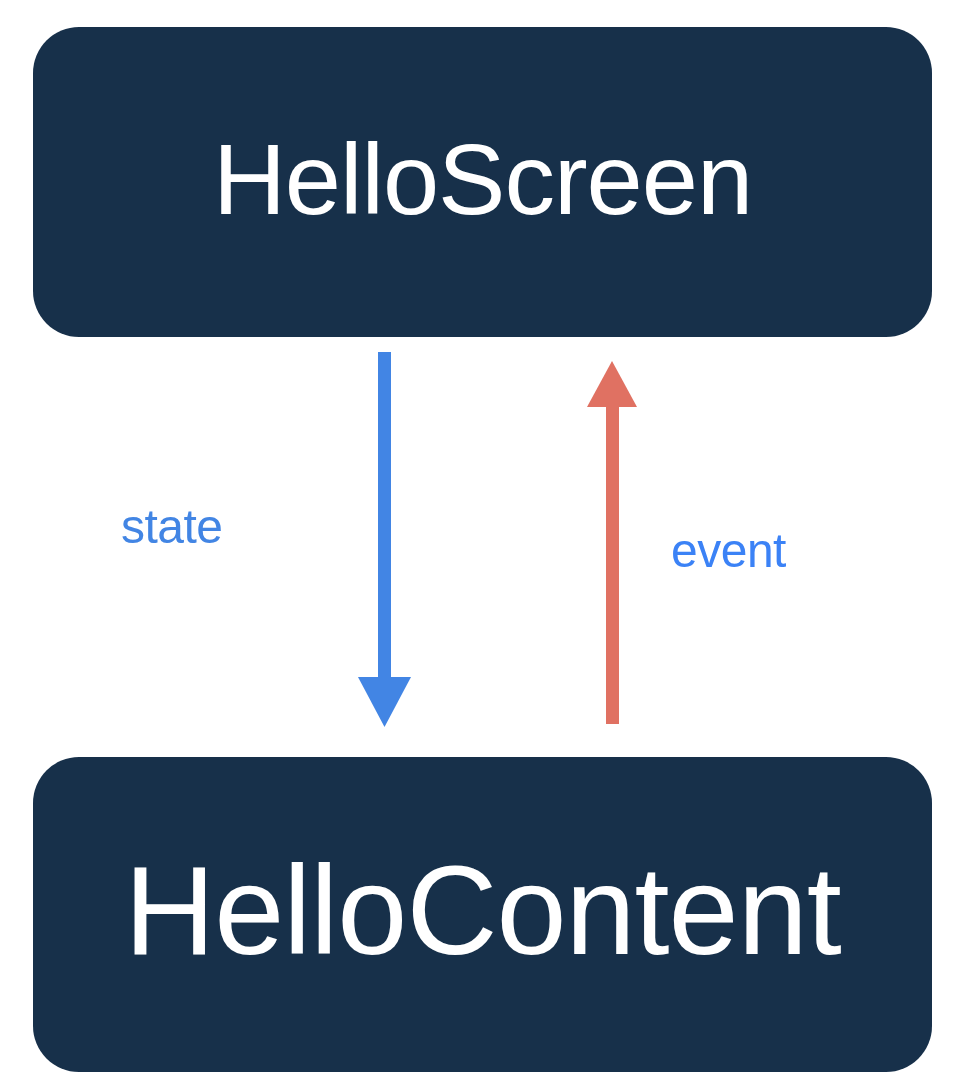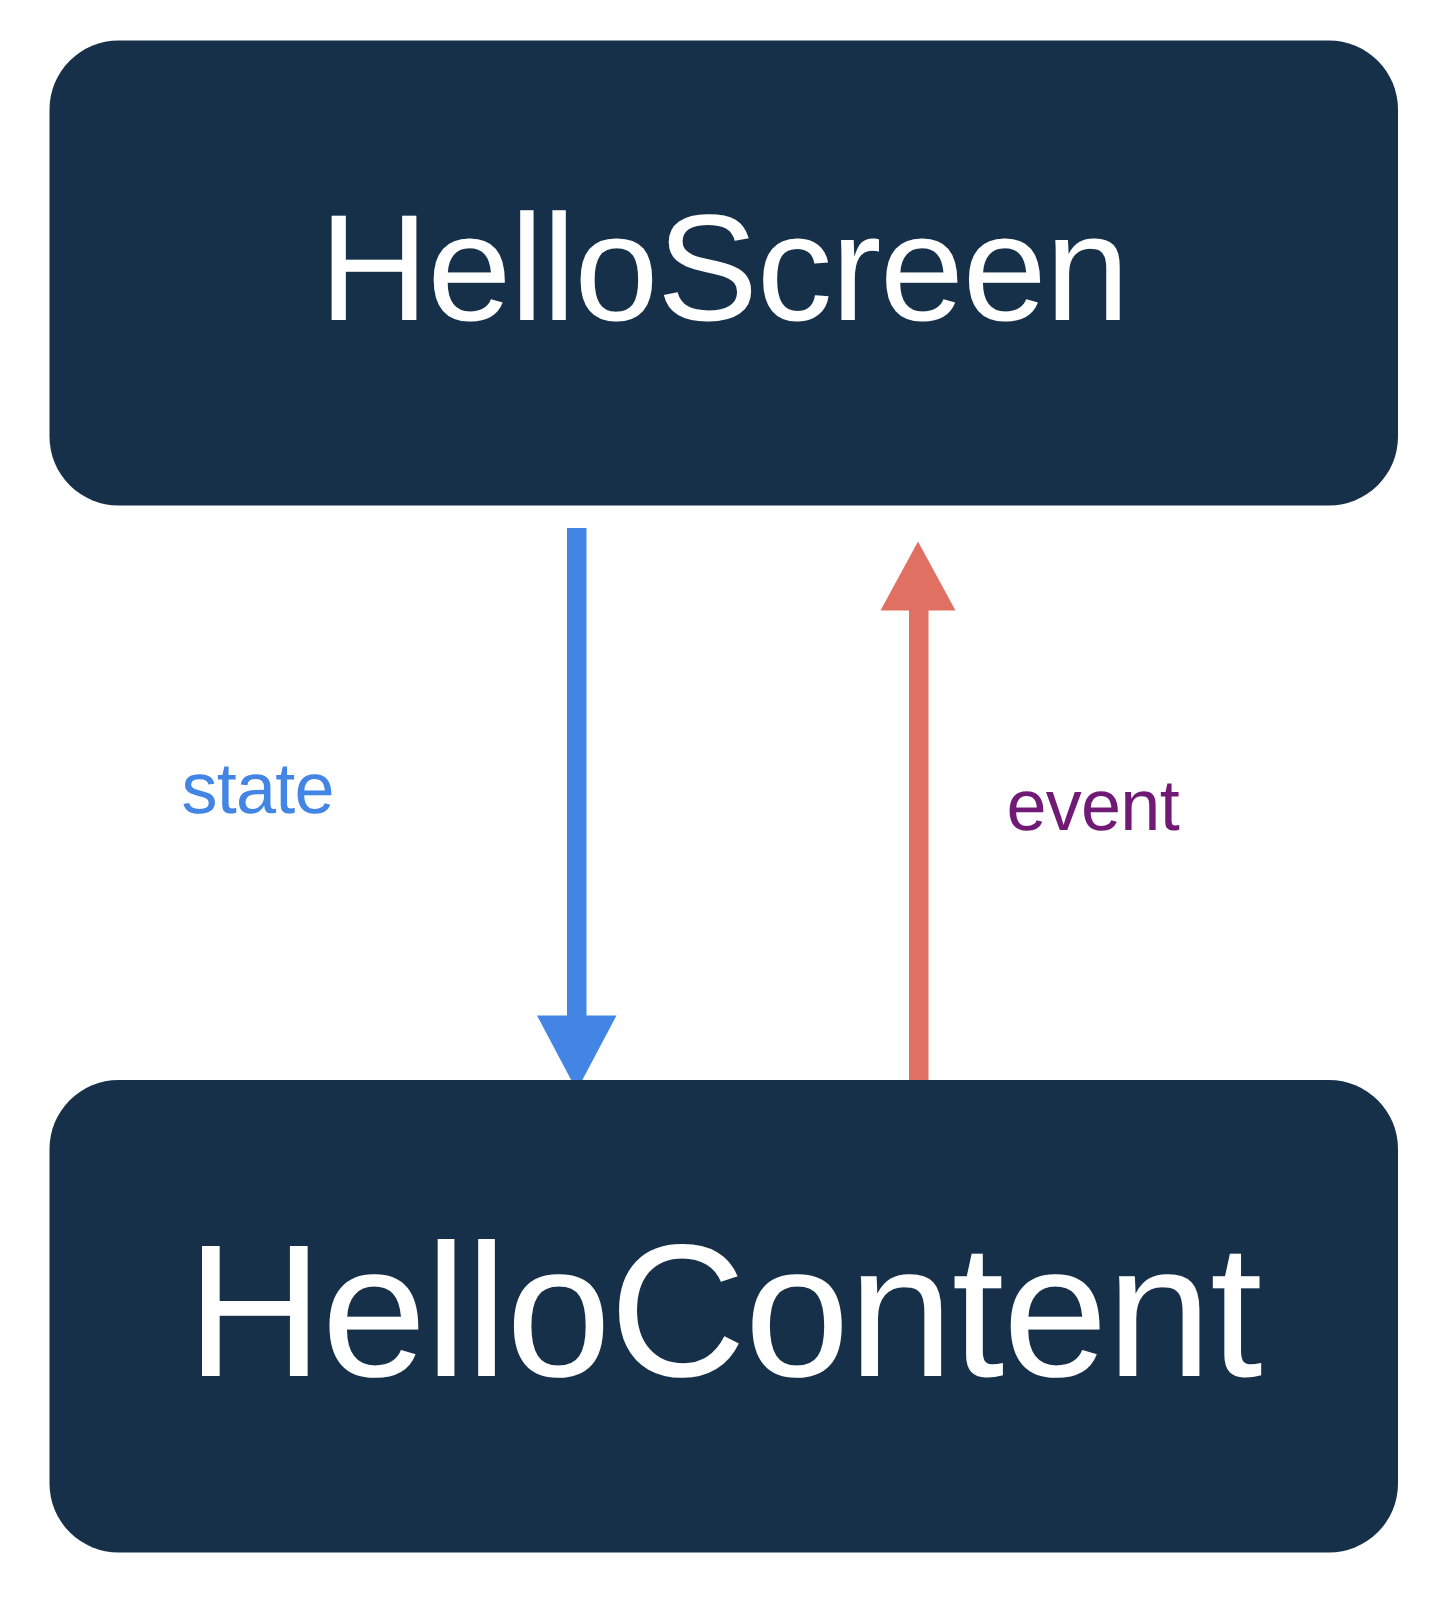--- a/index.html
+++ b/index.html
@@ -29,21 +29,21 @@
     display: flex;
     align-items: center;
     justify-content: center;
     box-sizing: border-box;
   }
   #node-hello-screen {
     top: 27px;
     height: 310px;
   }
   #node-hello-content {
-    top: 720px;
+    top: 757px;
     height: 315px;
   }
   .node-label {
     color: #ffffff;
     font-family: "Liberation Sans", sans-serif;
     font-weight: 400;
     white-space: nowrap;
     letter-spacing: -1px;
     line-height: 1;
   }
@@ -84,22 +84,22 @@
     white-space: nowrap;
     letter-spacing: -0.5px;
   }
   #edge-label-state {
     left: 121px;
     top: 503px;
     color: #4285e4;
   }
   #edge-label-event {
     left: 671px;
-    top: 514px;
-    color: #701a75;
+    top: 527px;
+    color: #3b82f6;
   }
 </style>
 </head>
 <body>
 
 <div id="diagram-canvas">
 
   <div class="node-box" id="node-hello-screen">
     <span class="node-label">HelloScreen</span>
   </div>

